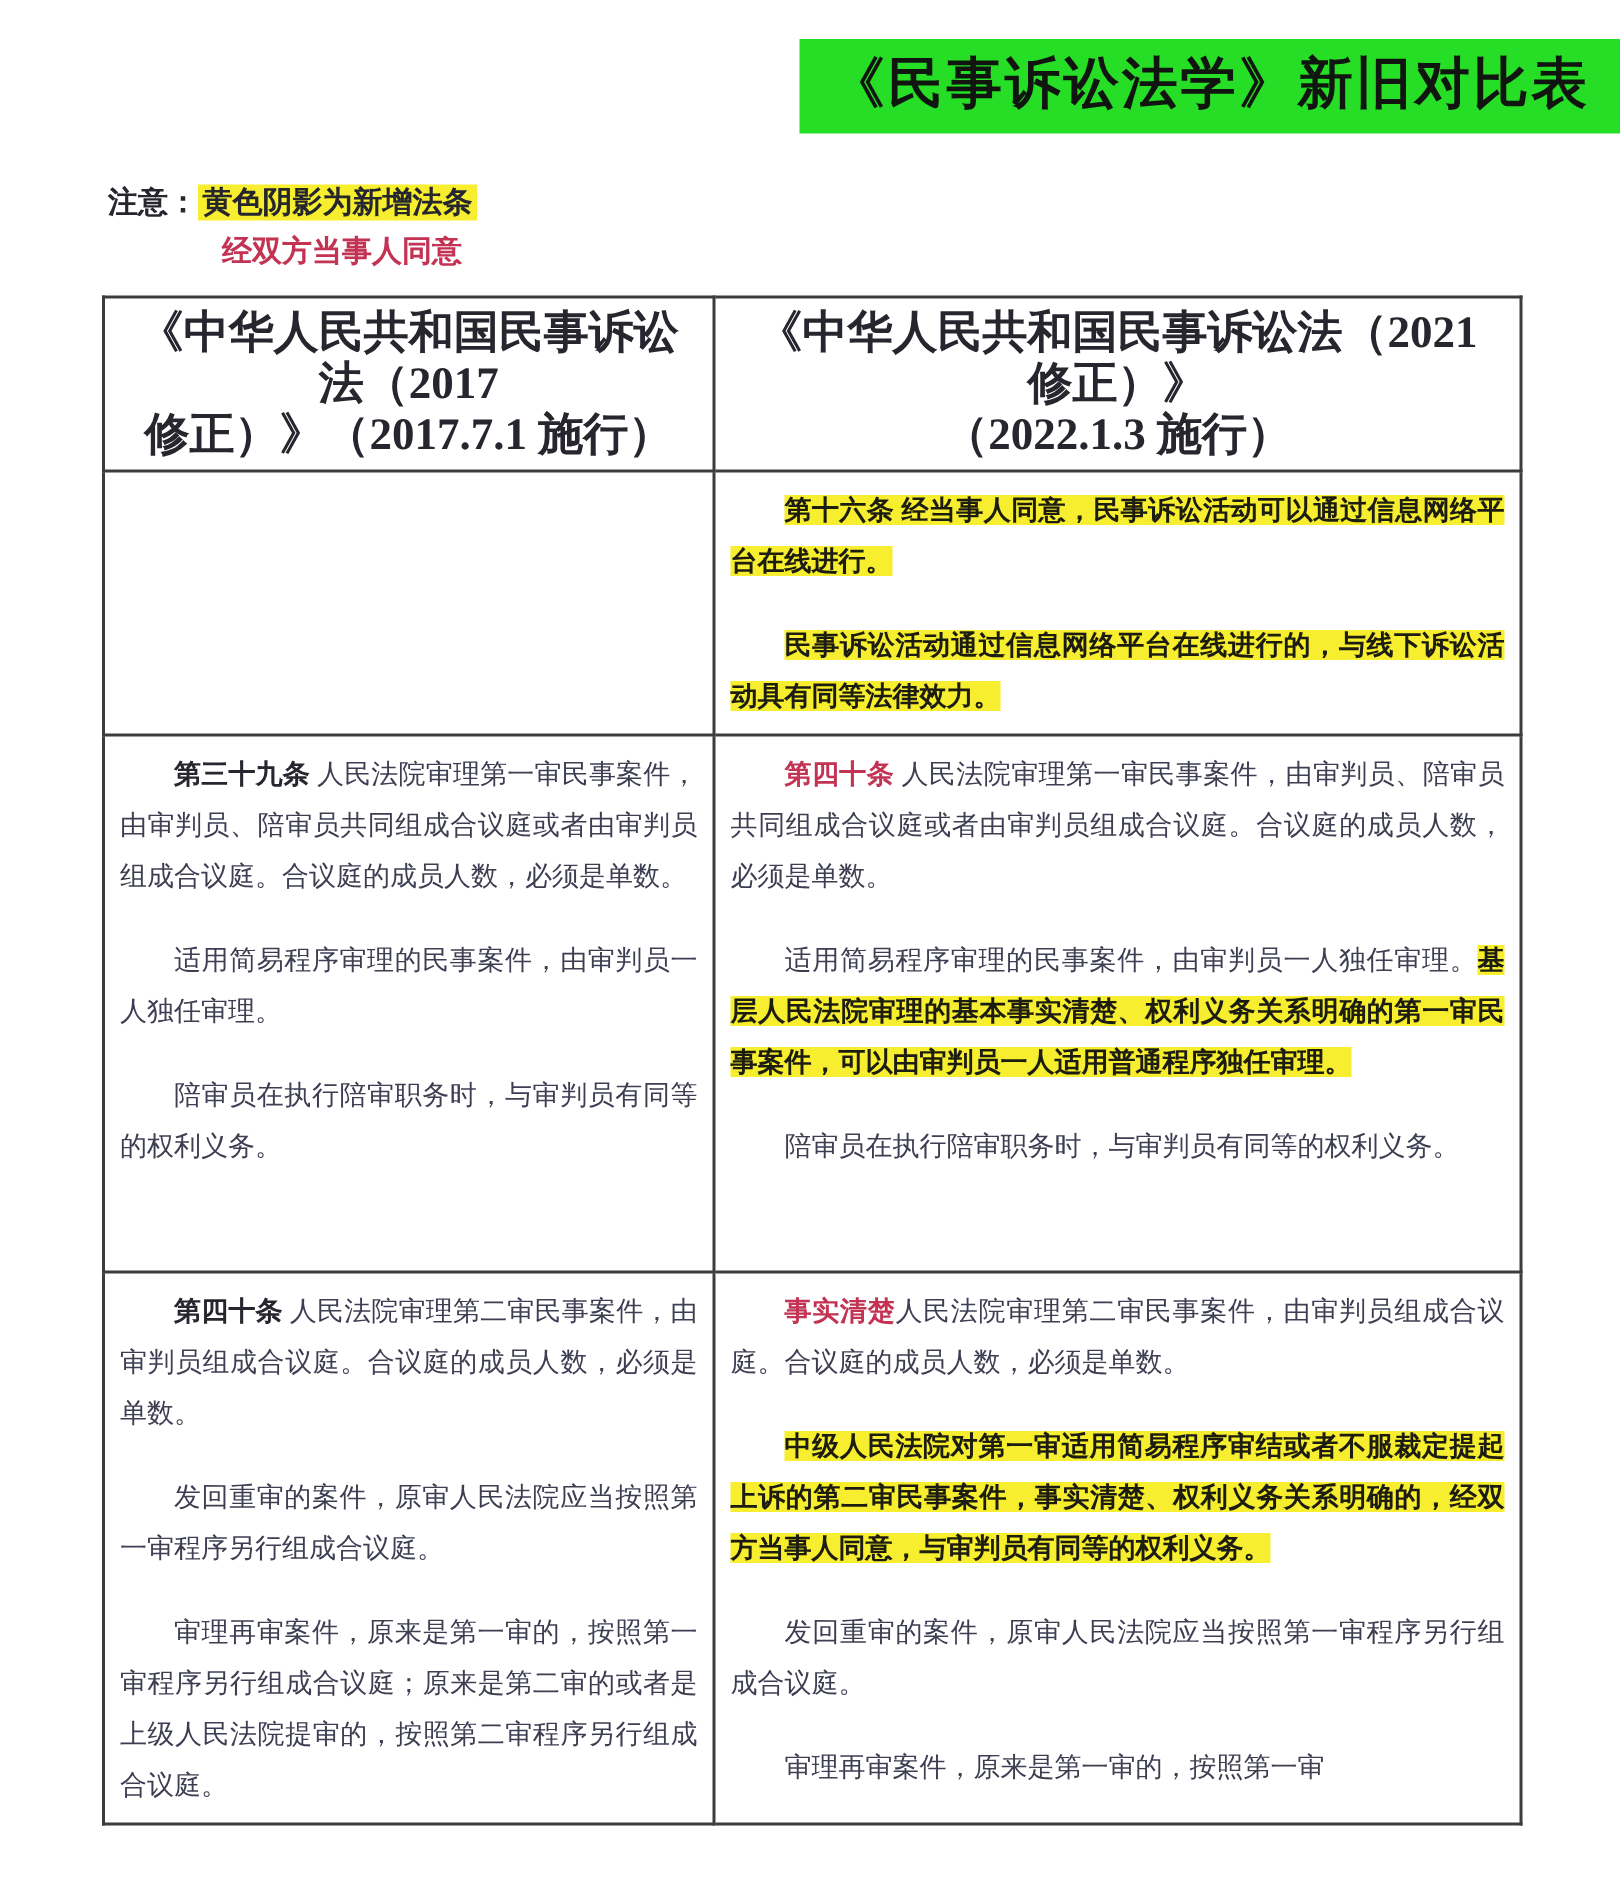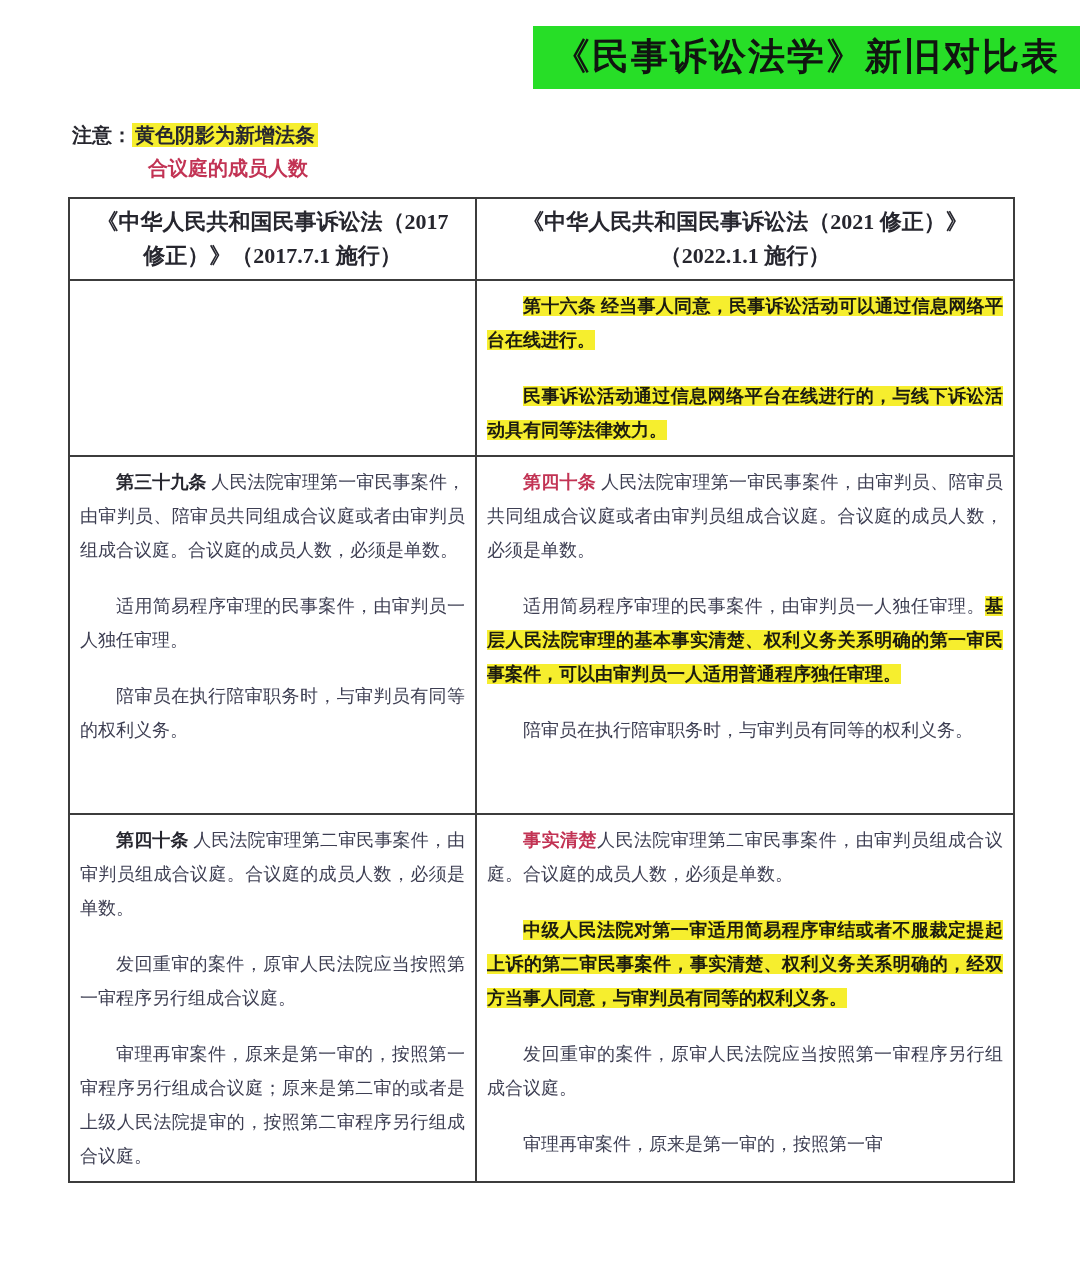--- a/index.html
+++ b/index.html
@@ -50,21 +50,21 @@
     width: 945px;
     margin: 12px 0 0 68px;
   }
   col.c-old { width: 407px; }
   col.c-new { width: 538px; }
   th, td {
     border: 2px solid var(--border);
     vertical-align: top;
   }
   th {
-    font-size: 22px;
+    font-size: 30px;
     font-weight: bold;
     color: var(--ink-strong);
     text-align: center;
     line-height: 34px;
     padding: 6px 10px;
     white-space: pre-line;
   }
   td {
     font-size: 18px;
     line-height: 34px;
@@ -91,34 +91,34 @@
 <div class="page">
 
   <div class="title-wrap">
     <span class="doc-title">《民事诉讼法学》新旧对比表</span>
   </div>
 
   <div class="notes">
     <div class="note-line">
       <span>注意：</span><span class="note-hl">黄色阴影为新增法条</span>
     </div>
-    <div class="note-line note-red">合议庭的成员人数</div>
+    <div class="note-line note-red">经双方当事人同意</div>
   </div>
 
   <table class="compare">
     <colgroup>
         <col class="c-old">
         <col class="c-new">
       </colgroup>
     <thead>
       <tr>
         <th>《中华人民共和国民事诉讼法（2017
 修正）》（2017.7.1 施行）</th>
         <th>《中华人民共和国民事诉讼法（2021 修正）》
-（2022.1.1 施行）</th>
+（2022.1.3 施行）</th>
       </tr>
     </thead>
     <tbody>
         <tr>
           <td></td>
           <td>
             <p><span class="m-new">第十六条 经当事人同意，民事诉讼活动可以通过信息网络平台在线进行。</span></p>
             <p><span class="m-new">民事诉讼活动通过信息网络平台在线进行的，与线下诉讼活动具有同等法律效力。</span></p>
           </td>
         </tr>

